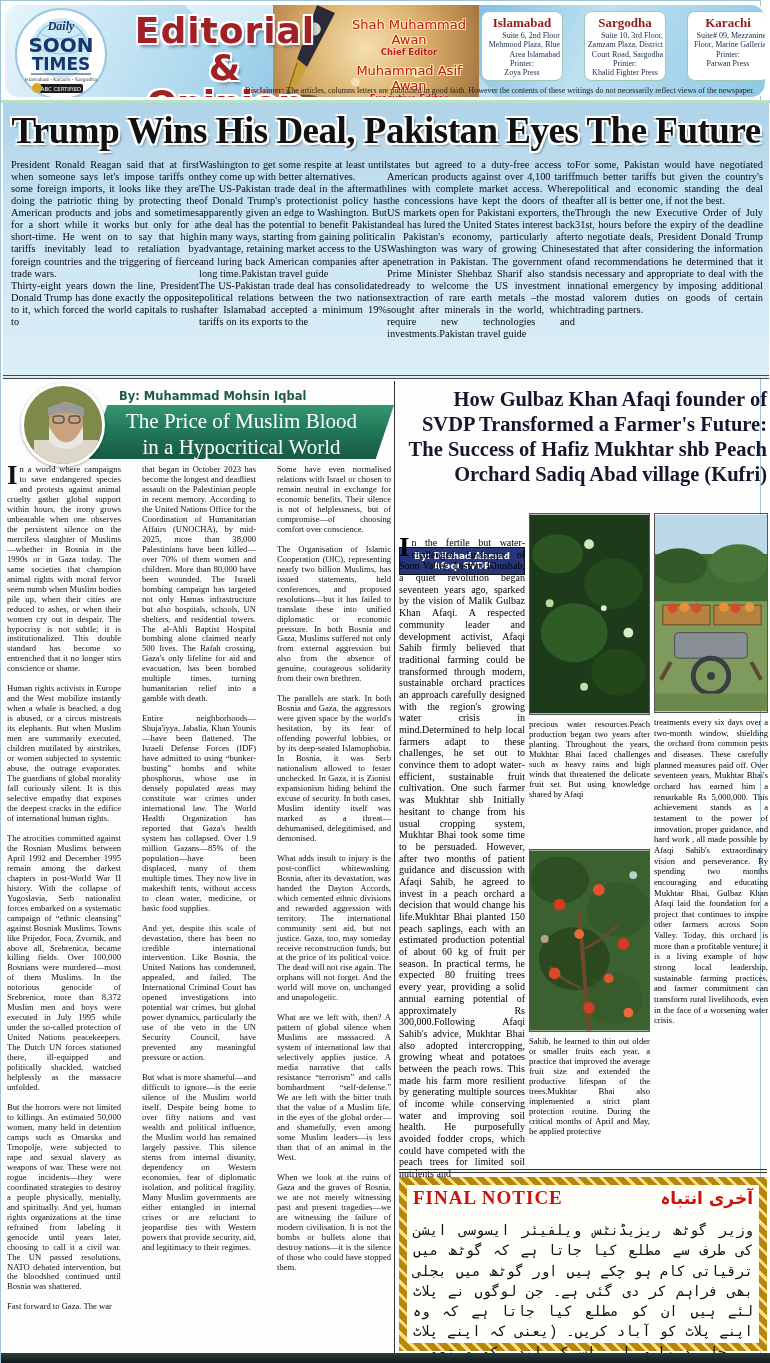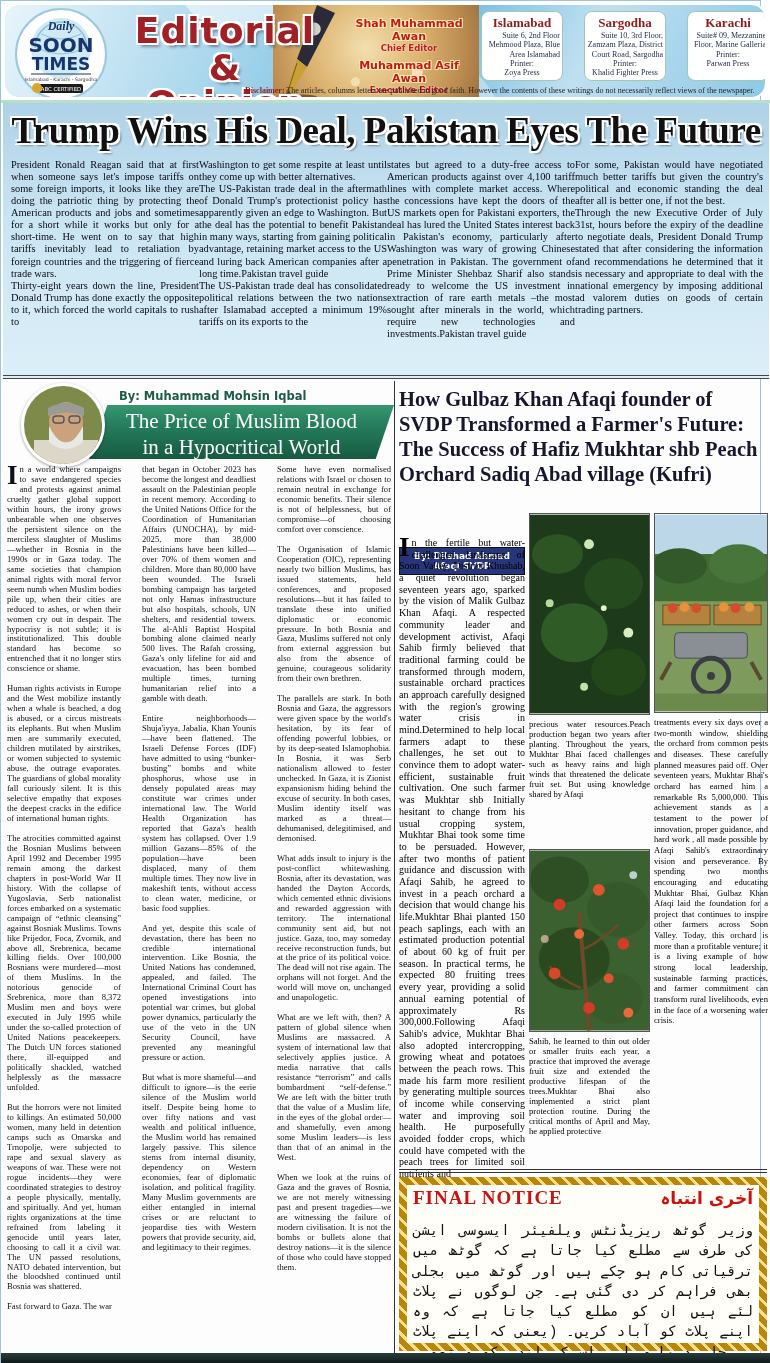--- a/index.html
+++ b/index.html
@@ -23,21 +23,21 @@
 
   .logo { position:absolute; left:10px; top:3px; width:92px; height:92px; }
   .section-title { position:absolute; left:108px; top:8px; width:224px; text-align:center;
     font-family:"DejaVu Sans", sans-serif; font-weight:bold; color:#a02025; line-height:1.02;
     text-shadow:-2px -2px 0 #fff, 2px -2px 0 #fff, -2px 2px 0 #fff, 2px 2px 0 #fff, 3px 4px 3px rgba(60,60,90,.5); }
   .section-title .l1 { font-size:36px; letter-spacing:1px; }
   .section-title .l2 { font-size:36px; }
 
   .editors { position:absolute; left:336px; top:12px; width:136px; text-align:center;
     font-family:"DejaVu Sans", sans-serif; }
-  .editors .name { color:#c01a1a; font-weight:bold; font-size:11px;
+  .editors .name { color:#c01a1a; font-weight:normal; font-size:13px;
     text-shadow:-1px -1px 0 #ffe9b0, 1px -1px 0 #ffe9b0, -1px 1px 0 #ffe9b0, 1px 1px 0 #ffe9b0; }
   .editors .role { color:#c01a1a; font-weight:bold; font-size:8.5px; margin-bottom:6px;
     text-shadow:0 0 2px #fff; }
 
   .offices { position:absolute; left:476px; top:6px; width:288px; display:flex; gap:21px; }
   .office { flex:1; background:#fff; border:1px solid #9fc8b8; border-radius:8px; padding:3px 2px; text-align:center; }
   .office .city { color:#8f1a1a; font-weight:bold; font-size:13px; }
   .office .addr { color:#1b2a4a; font-size:8px; line-height:1.18;text-align:right; }
   .office .printer { color:#1b2a4a; font-size:8px; }
 
@@ -68,21 +68,21 @@
     background:linear-gradient(180deg,#369670 0%,#23795a 45%,#165a41 100%);
     clip-path:polygon(6% 0, 100% 0, 94% 100%, 0 100%);
     color:#fff; text-align:center; font-size:21px; line-height:1.22; padding-top:4px; }
   .ma-photo { position:absolute; left:20px; top:382px; width:84px; height:84px; border-radius:50%;
     overflow:hidden; border:3px solid #fff; box-shadow:0 1px 3px rgba(0,0,0,.4); }
   .ma-cols { position:absolute; left:6px; top:464px; width:384px; height:892px; display:flex; gap:21px; }
   .ma-col { flex:1; font-size:8.6px; line-height:1.16; text-align:justify; white-space:pre-line; color:#101018; }
   .dropcap::first-letter { float:left; font-size:27px; line-height:21px; font-weight:bold; padding-right:2px; }
 
   
-  .pa-title { position:absolute; left:398px; top:386px; width:368px; text-align:left;
+  .pa-title { position:absolute; left:398px; top:386px; width:368px; text-align:right;
     font-weight:bold; font-size:20.5px; line-height:1.22; color:#16162e; }
   .pa-byline { position:absolute; left:398px; top:514px; width:126px; background:#27357a; color:#fff;
     font-size:9px; font-weight:bold; text-align:center; padding:3px 1px; border:1px solid #111;
     font-family:"DejaVu Sans", sans-serif;margin-top:32px; }
   .pa-col1 { position:absolute; left:398px; top:536px; width:126px; height:628px;
     font-size:10px; line-height:1.17; text-align:justify; white-space:pre-line; }
   .pa-mid1 { position:absolute; left:528px; top:718px; width:121px; height:126px;
     font-size:8.6px; line-height:1.17; text-align:justify; }
   .pa-mid2 { position:absolute; left:528px; top:1035px; width:121px; height:130px;
     font-size:8.6px; line-height:1.17; text-align:justify; }

